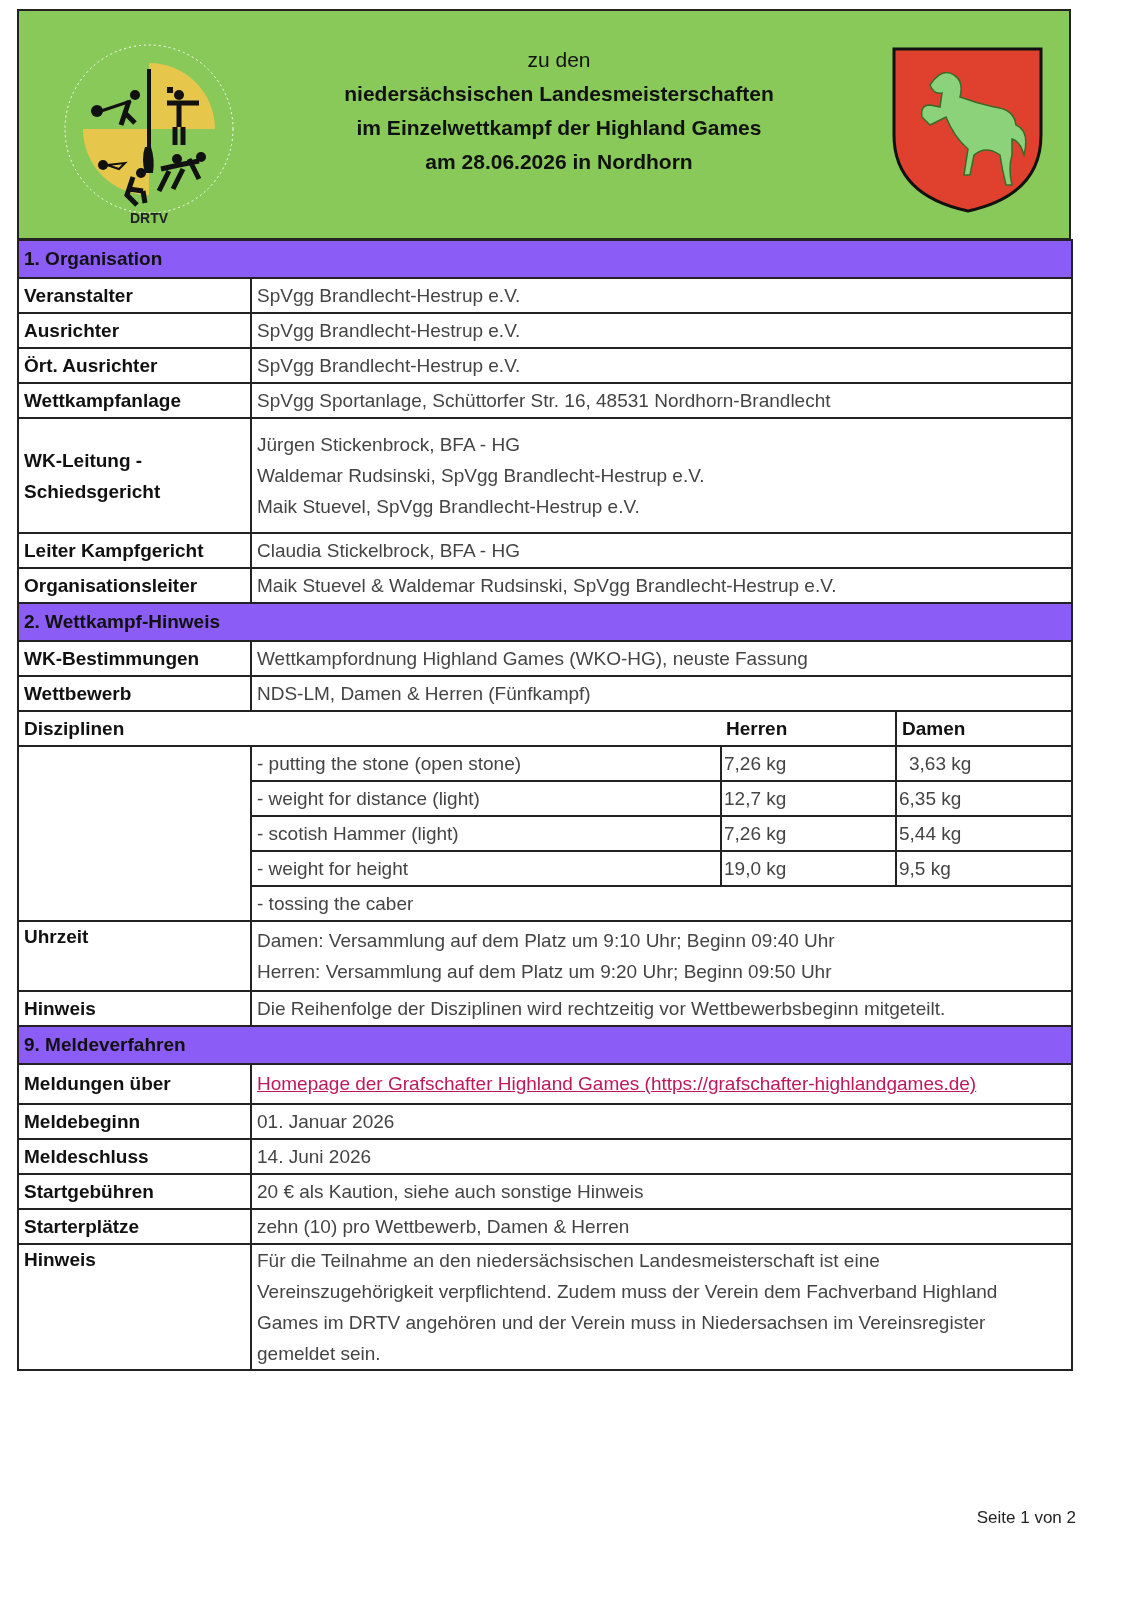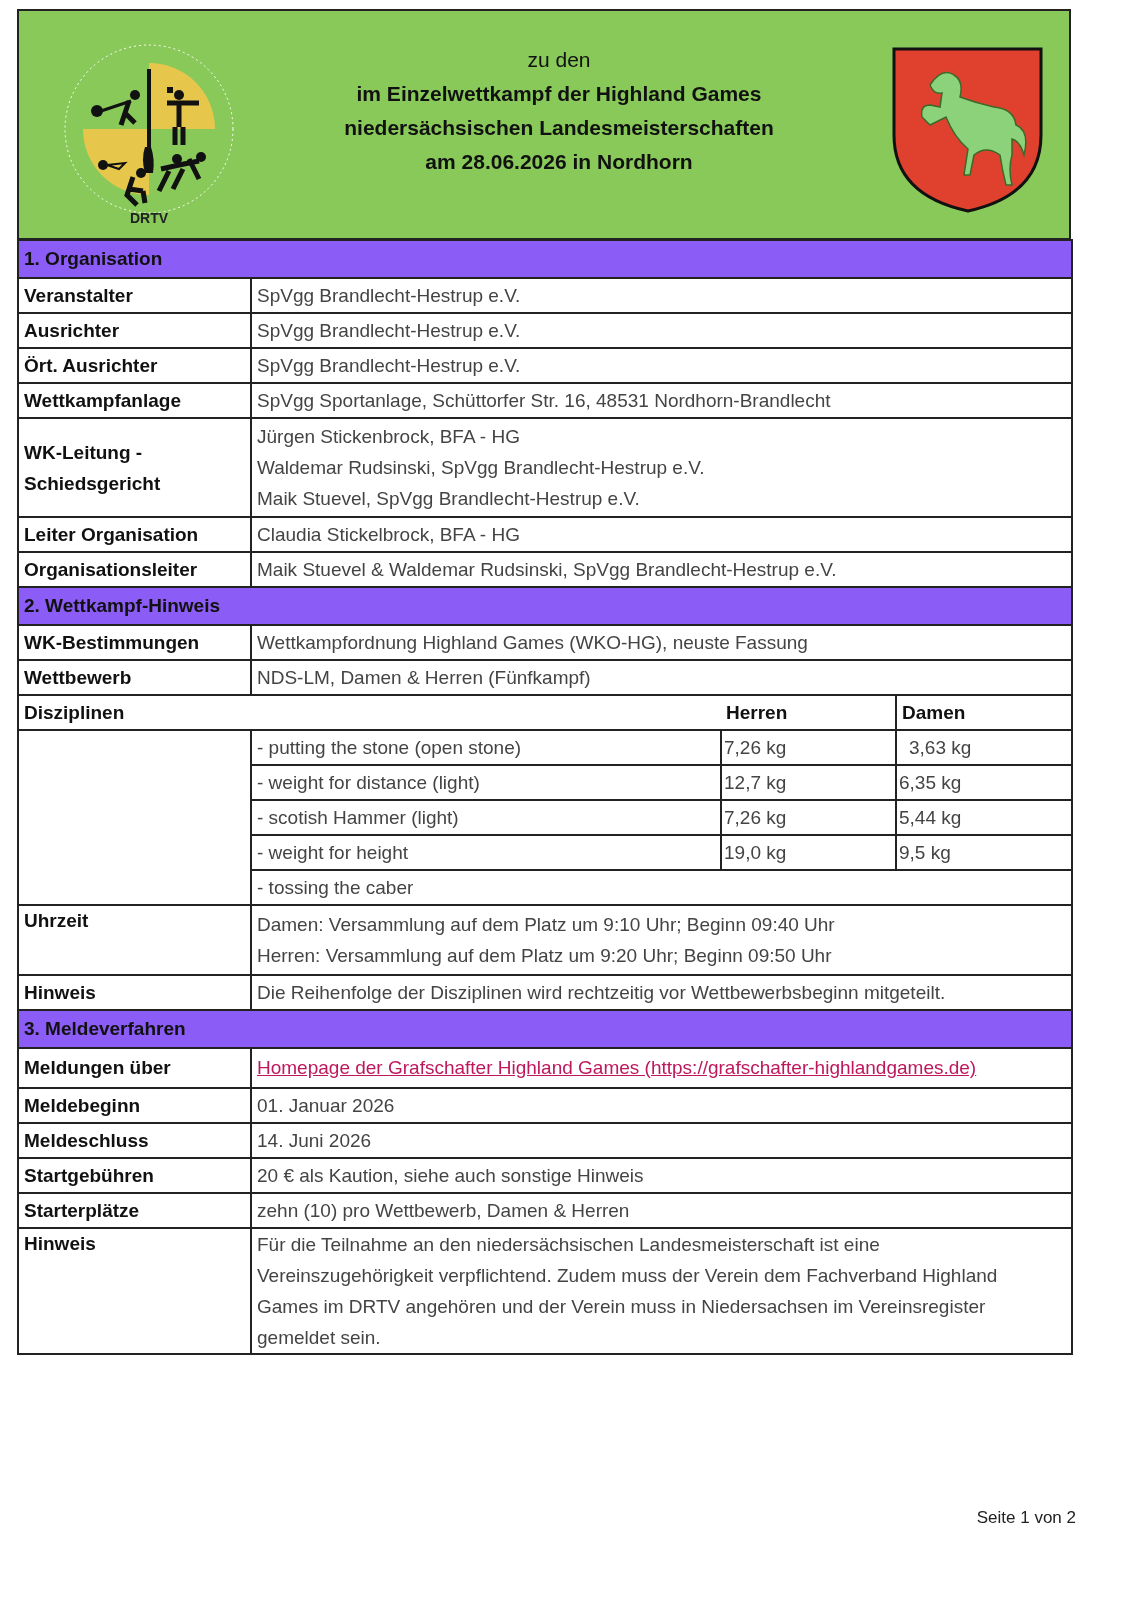--- a/index.html
+++ b/index.html
@@ -45,22 +45,22 @@
         <path d="M84 148 L78 166 L88 176 M80 160 L94 162 M94 162 L96 174" stroke="#111" stroke-width="5" fill="none"></path>
       <path d="M112 140 L130 136 L150 132 M120 142 L110 162 M134 140 L124 160 M140 130 L150 150" stroke="#111" stroke-width="5" fill="none"></path>
       <circle cx="128" cy="130" r="5" fill="#111"></circle>
         <circle cx="152" cy="128" r="5" fill="#111"></circle>
       <path d="M96 118 Q92 130 96 144 L104 144 Q106 130 102 118 Z" fill="#111"></path>
       <text x="100" y="194" text-anchor="middle" font-family="Liberation Sans, sans-serif" font-size="14" font-weight="bold" fill="#222">DRTV</text>
     </svg>
 
     <div class="title">
         <span class="normal">zu den</span>
+        <span class="bold">niedersächsischen Landesmeisterschaften</span>
         <span class="bold">im Einzelwettkampf der Highland Games</span>
-        <span class="bold">niedersächsischen Landesmeisterschaften</span>
         <span class="bold">am 28.06.2026 in Nordhorn</span>
       </div>
 
     <svg class="crest" viewBox="0 0 155 170">
       <path d="M4 4 L151 4 L151 90 Q151 150 78 166 Q4 150 4 90 Z" fill="#e0412e" stroke="#111" stroke-width="3"></path>
       <path d="M40 40 Q52 22 64 30 Q74 36 70 52 Q86 58 104 62 Q124 64 126 80 Q140 86 134 110 Q130 96 122 94 L122 110 Q118 124 122 140 L116 140 Q112 124 110 110 Q96 100 84 110 L80 130 L74 130 L78 104 Q64 92 56 72 L40 80 L32 72 Q30 60 40 60 L50 62 L52 48 Q44 50 40 40 Z" fill="#8cd27a" stroke="#3a6a2a" stroke-width="1.5"></path>
     </svg>
   </div>
 
   <table>
@@ -84,32 +84,32 @@
       </tr>
       <tr>
         <td class="lbl">Ört. Ausrichter</td>
         <td class="val" colspan="3">SpVgg Brandlecht-Hestrup e.V.</td>
       </tr>
       <tr>
         <td class="lbl">Wettkampfanlage</td>
         <td class="val" colspan="3">SpVgg Sportanlage, Schüttorfer Str. 16, 48531 Nordhorn-Brandlecht</td>
       </tr>
       <tr>
-        <td class="lbl multi" style="height:99px">
+        <td class="lbl multi" style="height:115px">
           <div>WK-Leitung -</div>
           <div>Schiedsgericht</div>
         </td>
         <td class="val multi" colspan="3">
           <div>Jürgen Stickenbrock, BFA - HG</div>
           <div>Waldemar Rudsinski, SpVgg Brandlecht-Hestrup e.V.</div>
           <div>Maik Stuevel, SpVgg Brandlecht-Hestrup e.V.</div>
         </td>
       </tr>
       <tr>
-        <td class="lbl">Leiter Organisation</td>
+        <td class="lbl">Leiter Kampfgericht</td>
         <td class="val" colspan="3">Claudia Stickelbrock, BFA - HG</td>
       </tr>
       <tr>
         <td class="lbl">Organisationsleiter</td>
         <td class="val" colspan="3">Maik Stuevel &amp; Waldemar Rudsinski, SpVgg Brandlecht-Hestrup e.V.</td>
       </tr>
 
       <tr class="section">
         <td colspan="4">2. Wettkampf-Hinweis</td>
       </tr>
@@ -156,21 +156,21 @@
           <div>Damen: Versammlung auf dem Platz um 9:10 Uhr; Beginn 09:40 Uhr</div>
           <div>Herren: Versammlung auf dem Platz um 9:20 Uhr; Beginn 09:50 Uhr</div>
         </td>
       </tr>
       <tr>
         <td class="lbl">Hinweis</td>
         <td class="val" colspan="3">Die Reihenfolge der Disziplinen wird rechtzeitig vor Wettbewerbsbeginn mitgeteilt.</td>
       </tr>
 
       <tr class="section">
-        <td colspan="4">3. Meldeverfahren</td>
+        <td colspan="4">9. Meldeverfahren</td>
       </tr>
       <tr>
         <td class="lbl" style="height:40px">Meldungen über</td>
         <td class="val" colspan="3">
           <a class="link">Homepage der Grafschafter Highland Games (https://grafschafter-highlandgames.de)</a>
         </td>
       </tr>
       <tr>
         <td class="lbl">Meldebeginn</td>
         <td class="val" colspan="3">01. Januar 2026</td>

